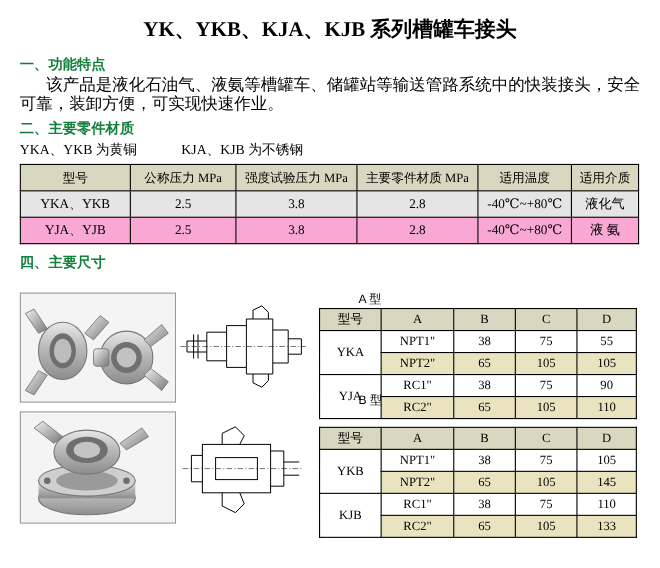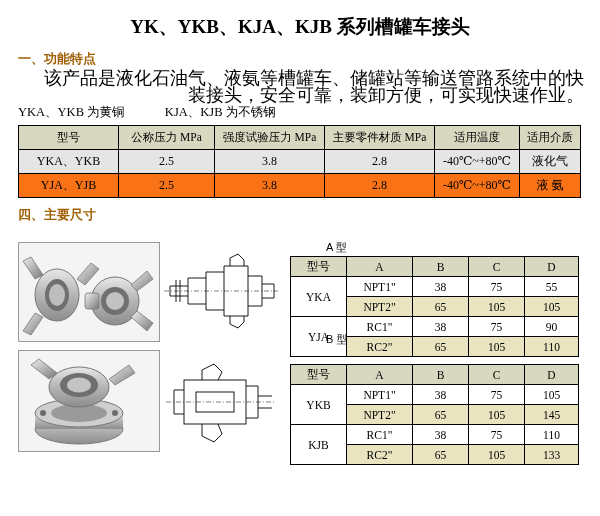--- a/index.html
+++ b/index.html
@@ -23,31 +23,30 @@
   .title {
     text-align: center;
     font-size: 19px;
     font-weight: bold;
     letter-spacing: 0px;
     padding-top: 14px;
     padding-bottom: 6px;
     font-family: "Liberation Serif", "DejaVu Serif", serif;
   }
   .section-head {
-    color: #a16207;
+    color: #15803d;
     font-weight: bold;
     font-size: 13px;
     margin: 4px 0 2px 18px;
   }
   .body-text {
-    font-size: 18px;
+    font-size: 15px;
     line-height: 17px;
     margin: 0 16px 0 18px;
     text-indent: 0;
-    text-align: right;
   }
   .body-text.indent {
     text-indent: 24px;
   }
   .mat-line {
     font-size: 12.5px;
     margin: 0 0 0 18px;
     line-height: 17px;
   }
   .mat-line .gap {
@@ -68,21 +67,21 @@
     font-size: 12px;
     height: 23px;
     padding: 0;
   }
   table.perf thead th {
     background: #d8d8c0;
     font-weight: normal;
     font-size: 11.5px;
   }
   table.perf tbody tr.alt td {
-    background: #f97316;
+    background: #f9a8d4;
   }
   table.perf tbody td {
     background: #e5e5e5;
   }
 
   
   .dims {
     position: relative;
     margin-top: 8px;
     height: 248px;
@@ -145,20 +144,21 @@
 </head>
 <body>
 
 <div class="page">
 
   <div class="title">YK、YKB、KJA、KJB 系列槽罐车接头</div>
 
   <div class="section-head">一、功能特点</div>
   <div class="body-text indent">该产品是液化石油气、液氨等槽罐车、储罐站等输送管路系统中的快装接头，安全可靠，装卸方便，可实现快速作业。</div>
 
+  <div class="section-head">二、主要零件材质</div>
   <div class="mat-line">
     <span>YKA、YKB 为黄铜</span>
     <span class="gap"></span>
     <span>KJA、KJB 为不锈钢</span>
   </div>
 
 
   <table class="perf">
     <colgroup>
       <col style="width:100px">

